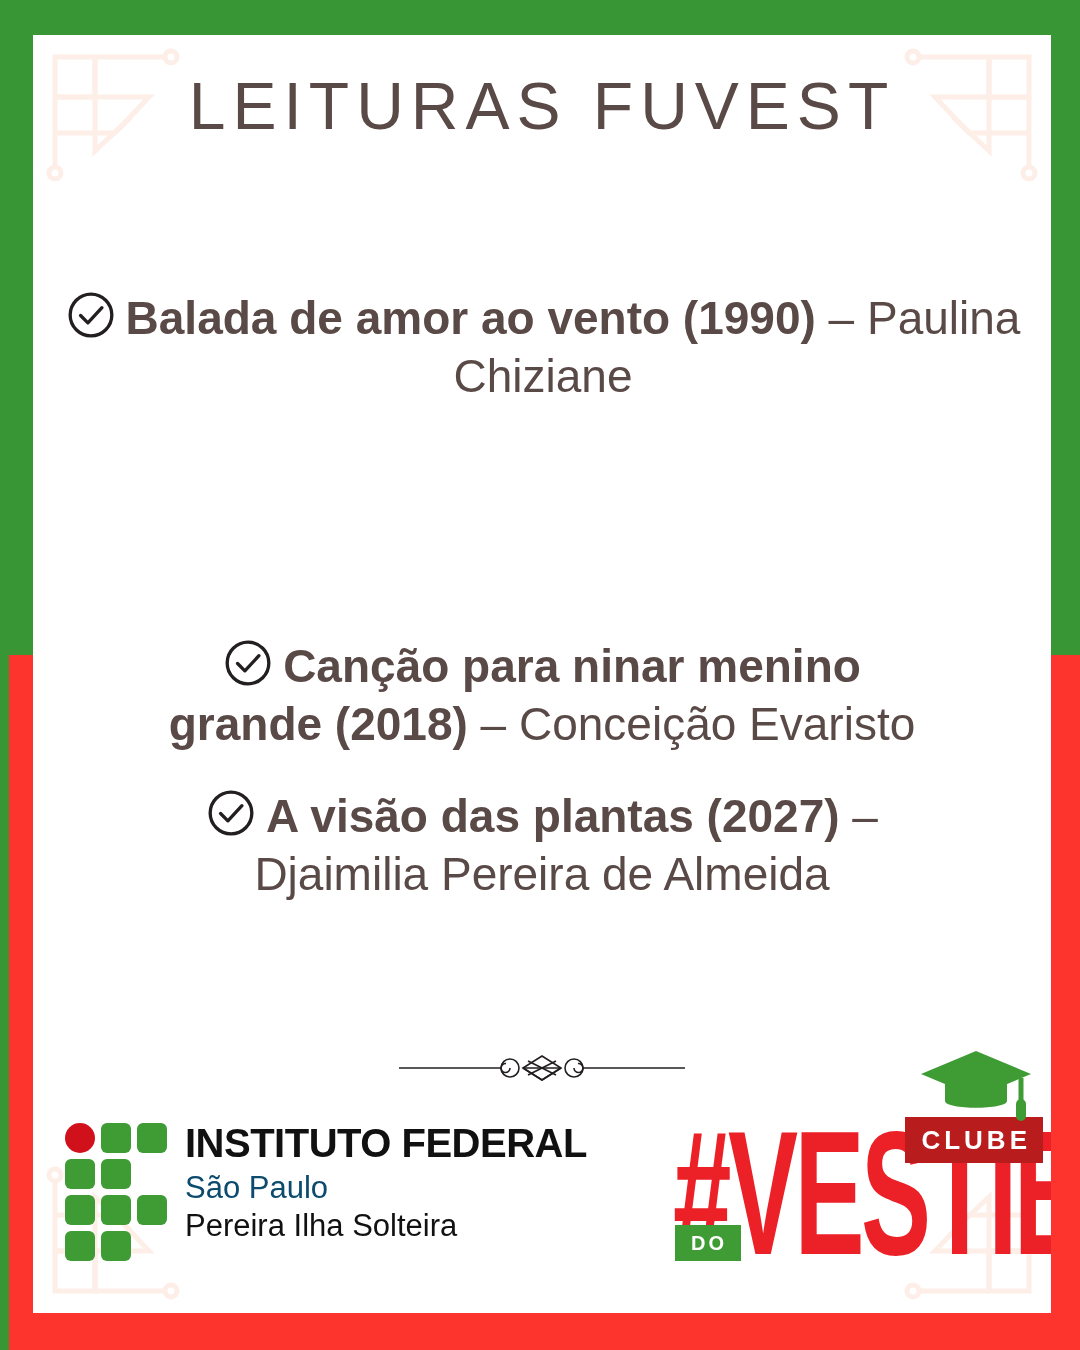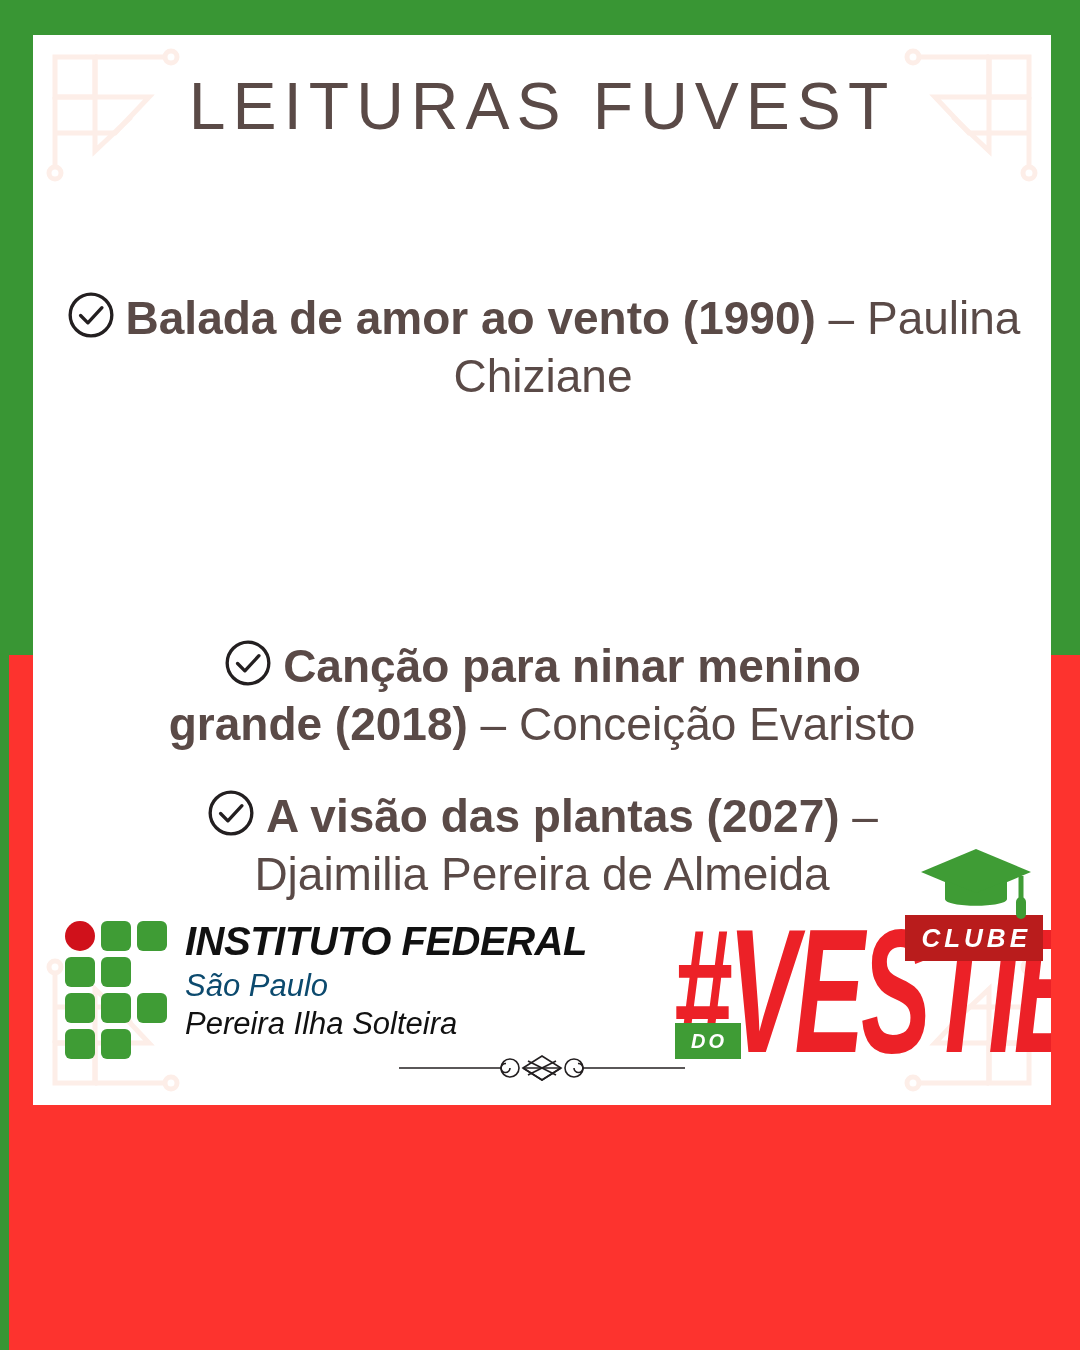--- a/index.html
+++ b/index.html
@@ -26,21 +26,21 @@
   #frame-green-edge {
     position:absolute;
     left:0; top:655px; width:9px; bottom:0;
     background:#399634;
   }
 
   
   #card {
     position:absolute;
     left:33px; top:35px;
-    width:1018px; height:1070px;
+    width:1018px; height:1278px;
     background:#ffffff;
     overflow:hidden;
   }
 
   
   .corner-orn {
     position:absolute;
     width:165px; height:165px;
     opacity:1;
     pointer-events:none;
@@ -97,23 +97,22 @@
   
   #divider {
     position:absolute;
     left:0; right:0; top:1012px;
     display:flex; justify-content:center;
   }
 
   
   #footer {
     position:absolute;
-    left:0; right:0; bottom:24px;
+    left:0; right:0; bottom:30px;
     height:230px;
-    font-style:italic;
   }
 
   
   #ifsp-logo {
     position:absolute;
     left:32px; bottom:22px;
     display:flex; align-items:flex-start;
   }
   #ifsp-grid {
     width:102px;

